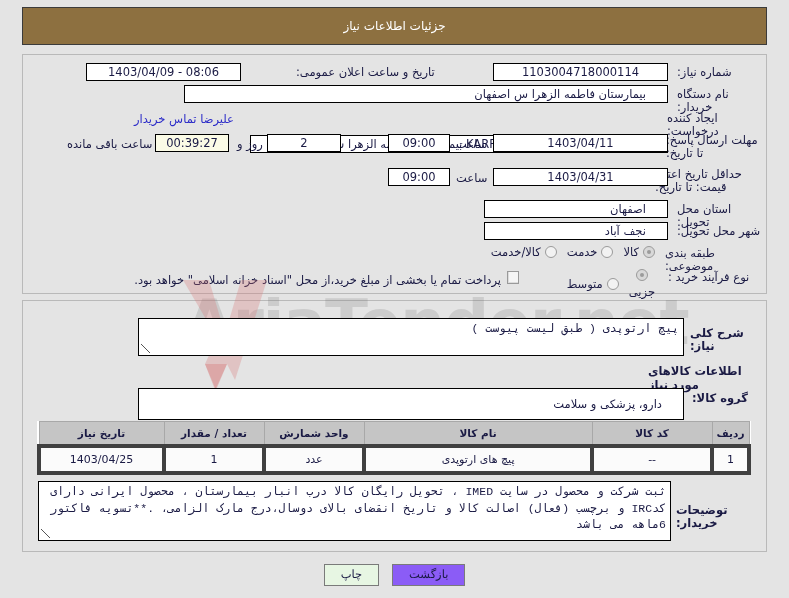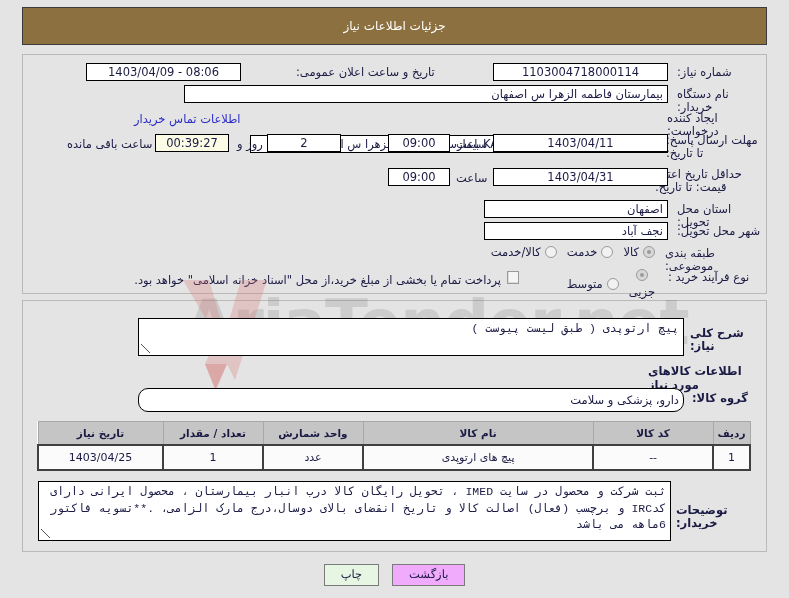--- a/index.html
+++ b/index.html
@@ -70,21 +70,21 @@
   .lbl2 { line-height: 1.15; }
 
   .box {
     border: 1px solid #000;
     background: #ffffff;
     height: 18px;
     font-size: 11.5px;
     color: #1a1a44;
     display: flex;
     align-items: center;
-    padding: 0 4px;
+    padding: 0 21px;
     overflow: hidden;
     white-space: nowrap;
   }
   .box.center { justify-content: center; }
   .box.right  { justify-content: flex-start; }
   .box.cream  { background: #fbfbe6; }
 
   .linklike {
     color: #2b2bc8;
     font-size: 11.5px;
@@ -167,21 +167,21 @@
     border: 1px solid #a8a8a8;
     color: #1a1a44;
     font-weight: bold;
     font-size: 10.5px;
     padding: 5px 4px;
     text-align: center;
     white-space: nowrap;
   }
   table.items td {
     background: #fbfbfb;
-    border: 2px solid #404040;
+    border: 4px solid #404040;
     color: #1a1a44;
     font-size: 11px;
     padding: 5px 4px;
     text-align: center;
     white-space: nowrap;
   }
 
   
   .btnbar {
     position: absolute;
@@ -194,21 +194,21 @@
   }
   .btn {
     border: 1px solid #7a7a7a;
     font-size: 11.5px;
     color: #1a1a44;
     padding: 2px 16px;
     cursor: pointer;
     line-height: 1.35;
   }
   .btn-print  { background: #e7f6e3; }
-  .btn-back   { background: #f0abfc; }
+  .btn-back   { background: #8b5cf6; }
 
   .abs { position: absolute; }
 </style>
 </head>
 <body>
 
 <div class="watermark">
   <div class="wm-text">AriaTender.net</div>
   <svg class="wm-logo" viewBox="0 0 120 120">
     <path d="M18 8 L44 8 L60 62 L76 8 L102 8 L70 108 L62 92 L50 118 L40 92 L52 66 Z" fill="rgba(214,120,120,0.30)"></path>
@@ -226,21 +226,21 @@
 <div class="abs box center" style="left:493px; top:63px; width:175px;">1103004718000114</div>
 
 <div class="abs lbl" style="left:296px; top:66px; width:155px; text-align:left;">تاریخ و ساعت اعلان عمومی:</div>
 <div class="abs box center" style="left:86px; top:63px; width:155px;">08:06 - 1403/04/09</div>
 
 <div class="abs lbl" style="left:677px; top:88px; width:85px; text-align:left;">نام دستگاه خریدار:</div>
 <div class="abs box right" style="left:184px; top:85px; width:484px;">بیمارستان فاطمه الزهرا س  اصفهان</div>
 
 <div class="abs lbl" style="left:667px; top:112px; width:95px; text-align:left;">ایجاد کننده درخواست:</div>
 <div class="abs box right" style="left:250px; top:109px; width:418px;margin-top:26px;">علیرضا عباسی جندانی KARPARDAZ بیمارستان فاطمه الزهرا س  اصفهان</div>
-<a class="abs linklike" style="left:134px; top:112px;">اطلاعات تماس خریدار</a>
+<a class="abs linklike" style="left:134px; top:112px;">علیرضا تماس خریدار</a>
 
 <div class="abs lbl lbl2" style="left:666px; top:134px; width:96px; text-align:left;">مهلت ارسال پاسخ: تا تاریخ:</div>
 <div class="abs box center" style="left:493px; top:134px; width:175px;">1403/04/11</div>
 <div class="abs plain" style="left:456px; top:137px;">ساعت</div>
 <div class="abs box center" style="left:388px; top:134px; width:62px;">09:00</div>
 
 <div class="abs box center" style="left:267px; top:134px; width:74px;">2</div>
 <div class="abs plain" style="left:237px; top:137px;">روز و</div>
 <div class="abs box cream center" style="left:155px; top:134px; width:74px;">00:39:27</div>
 <div class="abs plain" style="left:67px; top:137px;">ساعت باقی مانده</div>
@@ -293,21 +293,21 @@
 <div class="abs ta" style="left:138px; top:318px; width:546px; height:38px; z-index:6;">
   <span>پیچ ارتوپدی ( طبق لیست پیوست )</span>
   <svg class="grip" viewBox="0 0 10 10">
     <line x1="0" y1="0" x2="9" y2="9" stroke="#555" stroke-width="1"></line>
   </svg>
 </div>
 
 <div class="secthead" style="left:648px; top:364px; width:114px; text-align:left;">اطلاعات کالاهای مورد نیاز</div>
 
 <div class="abs lbl boldlbl" style="left:692px; top:392px; width:70px; text-align:left;">گروه کالا:</div>
-<div class="abs box right" style="left:138px; top:388px; width:546px; height:24px; z-index:6; justify-content:flex-start;border-radius:10px;">دارو، پزشکی و سلامت</div>
+<div class="abs box right" style="left:138px; top:388px; width:546px; height:32px; z-index:6; justify-content:flex-start;">دارو، پزشکی و سلامت</div>
 
 <table class="items" id="items-table" style="left:37px; top:421px; width:714px;">
   <thead>
     <tr>
         <th style="width: 36px;">ردیف</th>
         <th style="width: 120px;">کد کالا</th>
         <th style="width: auto;">نام کالا</th>
         <th style="width: 100px;">واحد شمارش</th>
         <th style="width: 100px;">تعداد / مقدار</th>
         <th style="width: 125px;">تاریخ نیاز</th>

